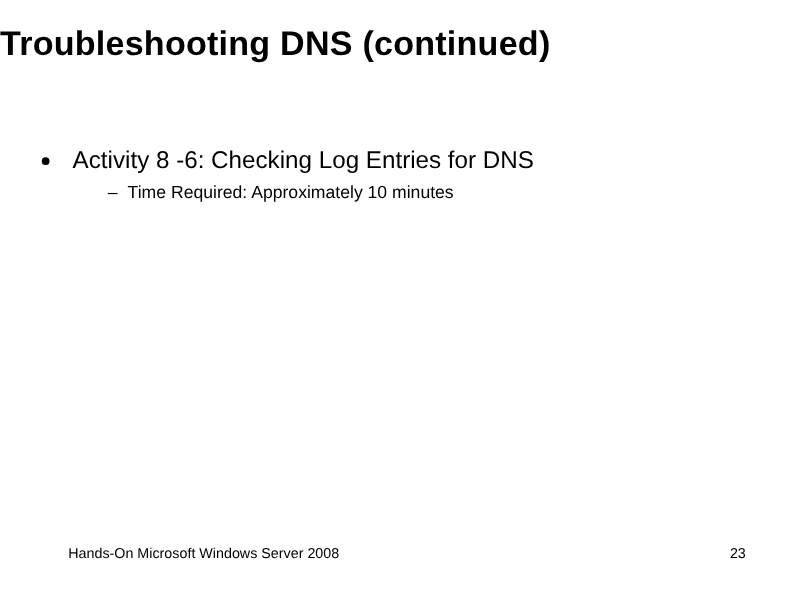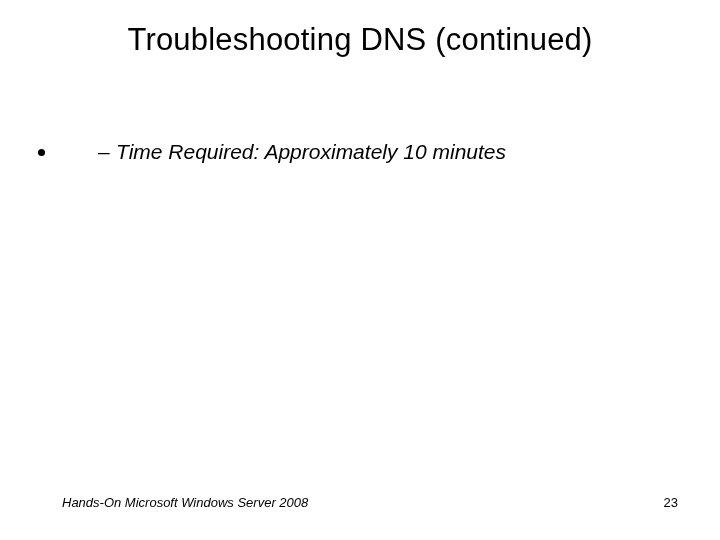--- a/index.html
+++ b/index.html
@@ -17,23 +17,22 @@
     width: 720px;
     height: 540px;
     position: relative;
     box-sizing: border-box;
   }
   .title {
     position: absolute;
     top: 22px;
     left: 0;
     width: 720px;
-    text-align: center;
     font-size: 31px;
-    font-weight: 400;
+    font-weight: 700;
     letter-spacing: 0.2px;
   }
   .body {
     position: absolute;
     top: 132px;
     left: 36px;
     width: 648px;
     font-size: 22px;
     line-height: 1.25;
   }
@@ -43,59 +42,58 @@
     padding-left: 22px;
   }
   ul.level1 > li {
     margin-bottom: 8px;
     padding-left: 8px;
   }
   ul.level2 {
     list-style: none;
     margin: 6px 0 0 0;
     padding-left: 32px;
-    font-size: 21px;
-    font-style: italic;
+    font-size: 16px;
   }
   ul.level2 > li {
     position: relative;
     padding-left: 18px;
     margin-bottom: 4px;
   }
   ul.level2 > li::before {
     content: "–";
     position: absolute;
     left: 0;
     top: 0;
   }
   .footer-left {
     position: absolute;
     left: 62px;
     bottom: 30px;
     font-size: 13px;
-    font-style: italic;
   }
   .footer-right {
     position: absolute;
     right: 42px;
     bottom: 30px;
     font-size: 13px;
     text-align: right;
   }
 </style>
 </head>
 <body>
 
 <div class="slide">
 
   <div class="title">Troubleshooting DNS (continued)</div>
 
   <div class="body">
     <ul class="level1">
       <li>
+        <span>Activity 8 -6: Checking Log Entries for DNS</span>
         <ul class="level2">
           <li>Time Required: Approximately 10 minutes</li>
         </ul>
       </li>
     </ul>
   </div>
 
   <div class="footer-left">Hands-On Microsoft Windows Server 2008</div>
   <div class="footer-right">23</div>
 

